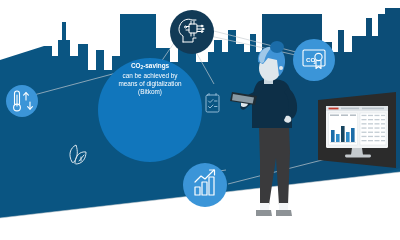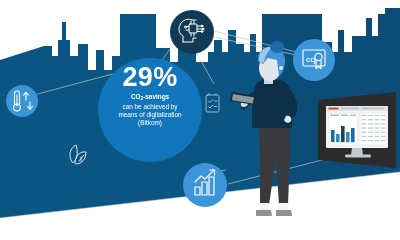--- a/index.html
+++ b/index.html
@@ -426,21 +426,20 @@
         <ellipse cx="277" cy="47" rx="7" ry="6" fill="#1b6ca8"></ellipse>
 
         <circle cx="281" cy="68" r="2" fill="#dfe7ec"></circle>
       </g>
 
     </g>
   </svg>
 
   <div class="txt-overlay">
     <div class="stat-bubble-text">
-      <div class="stat-value">29%</div>
       <div class="stat-label"><span>CO</span><sub>2</sub><span>-savings</span></div>
       <div class="stat-desc">can be achieved by</div>
       <div class="stat-desc">means of digitalization</div>
       <div class="stat-desc">(Bitkom)</div>
     </div>
   </div>
 
 </div>
 
 </body></html>

